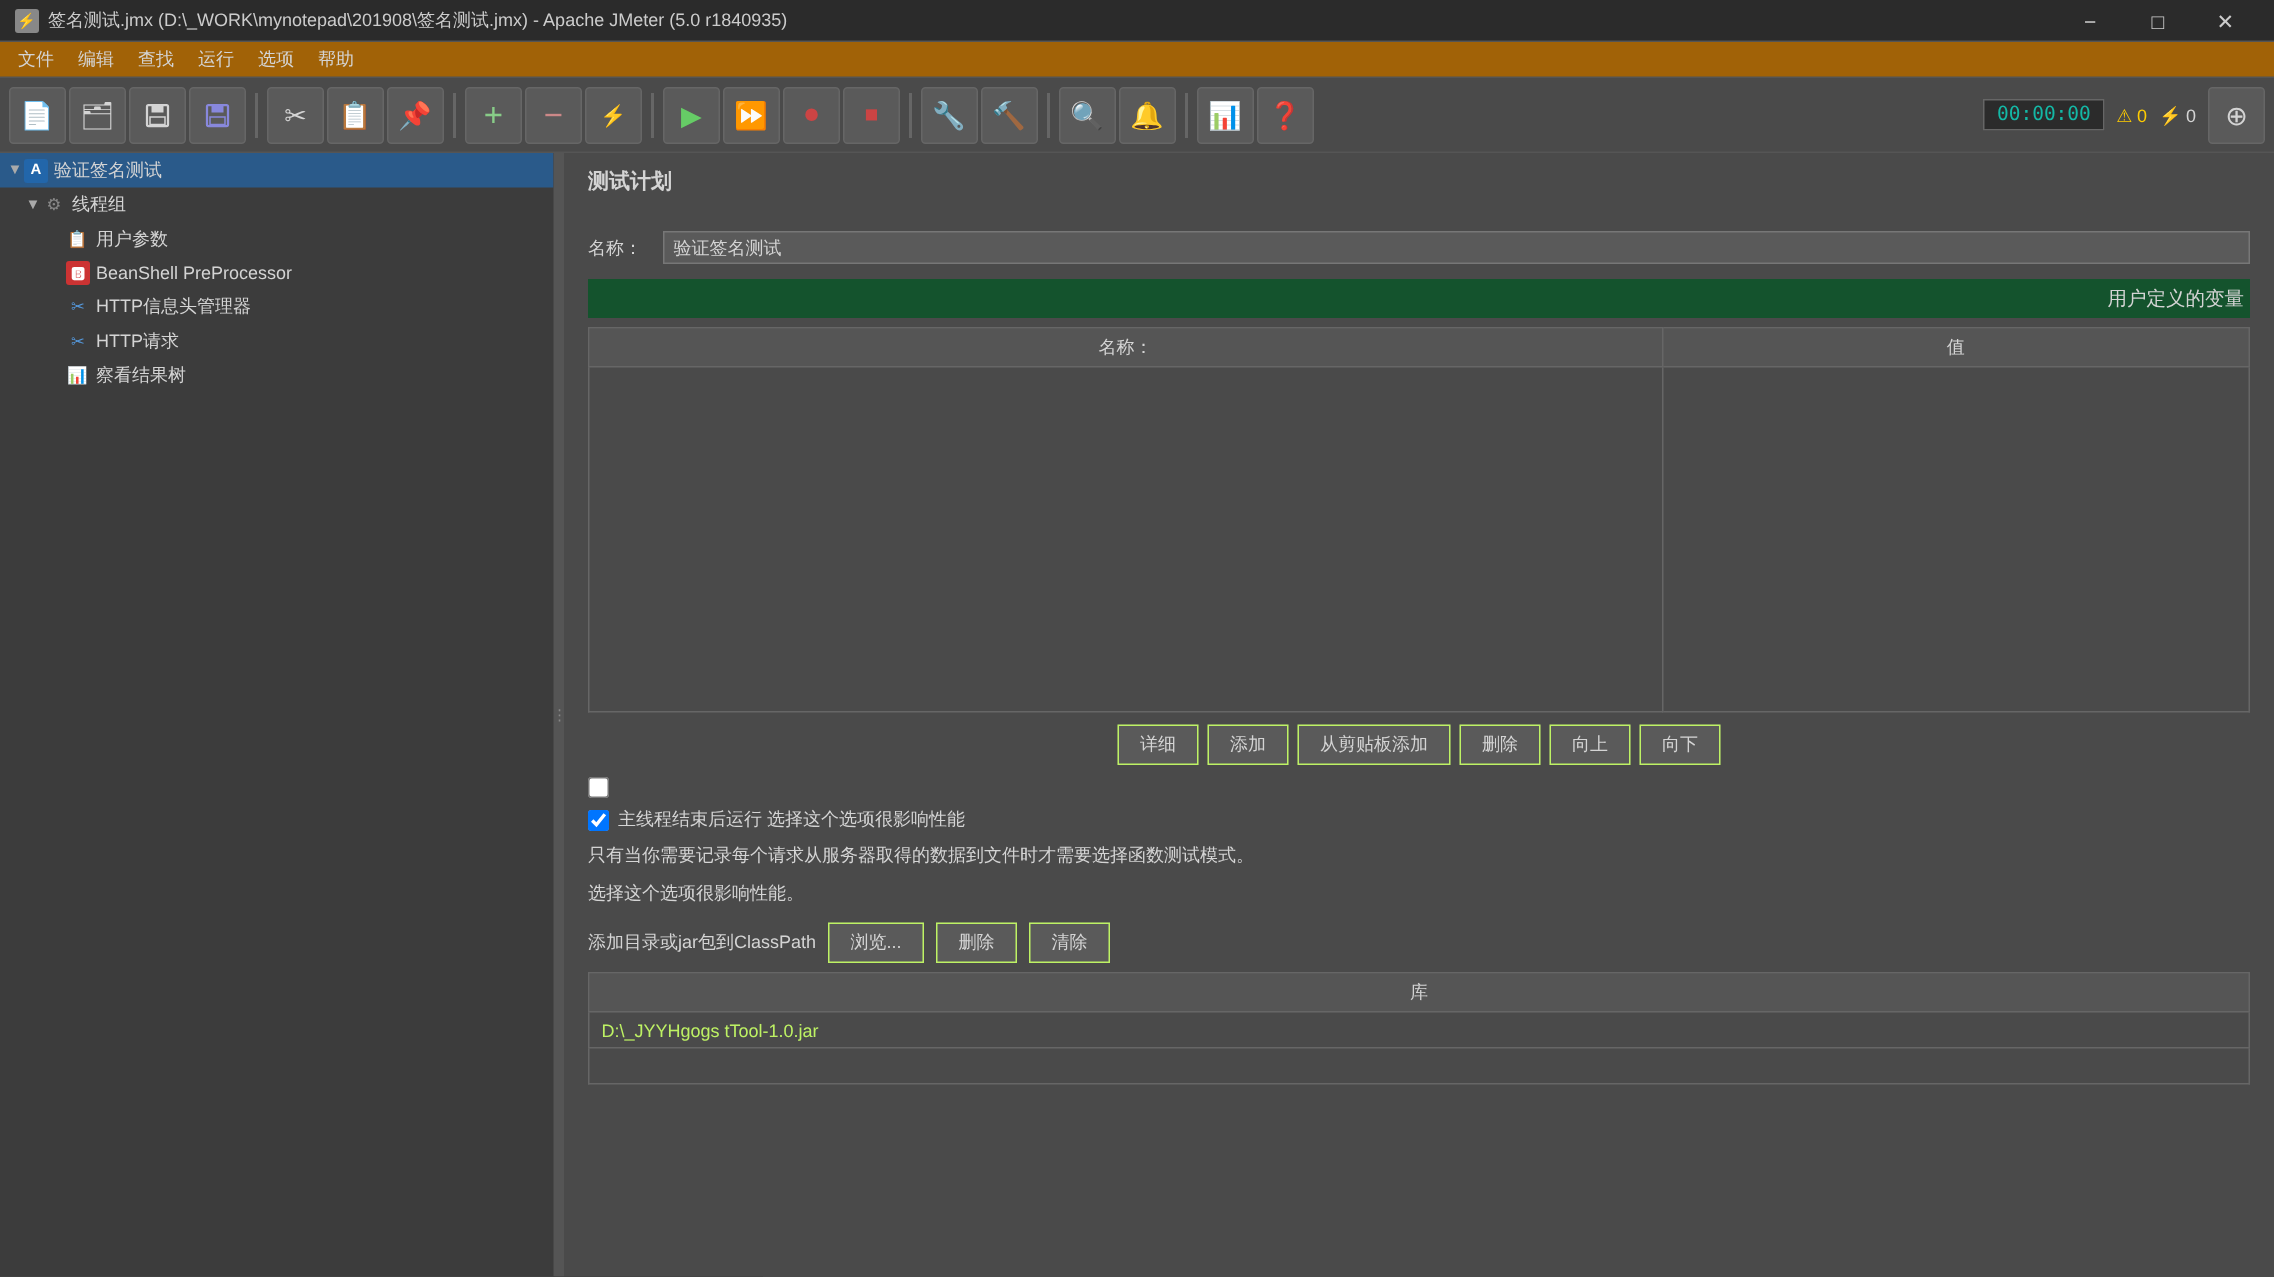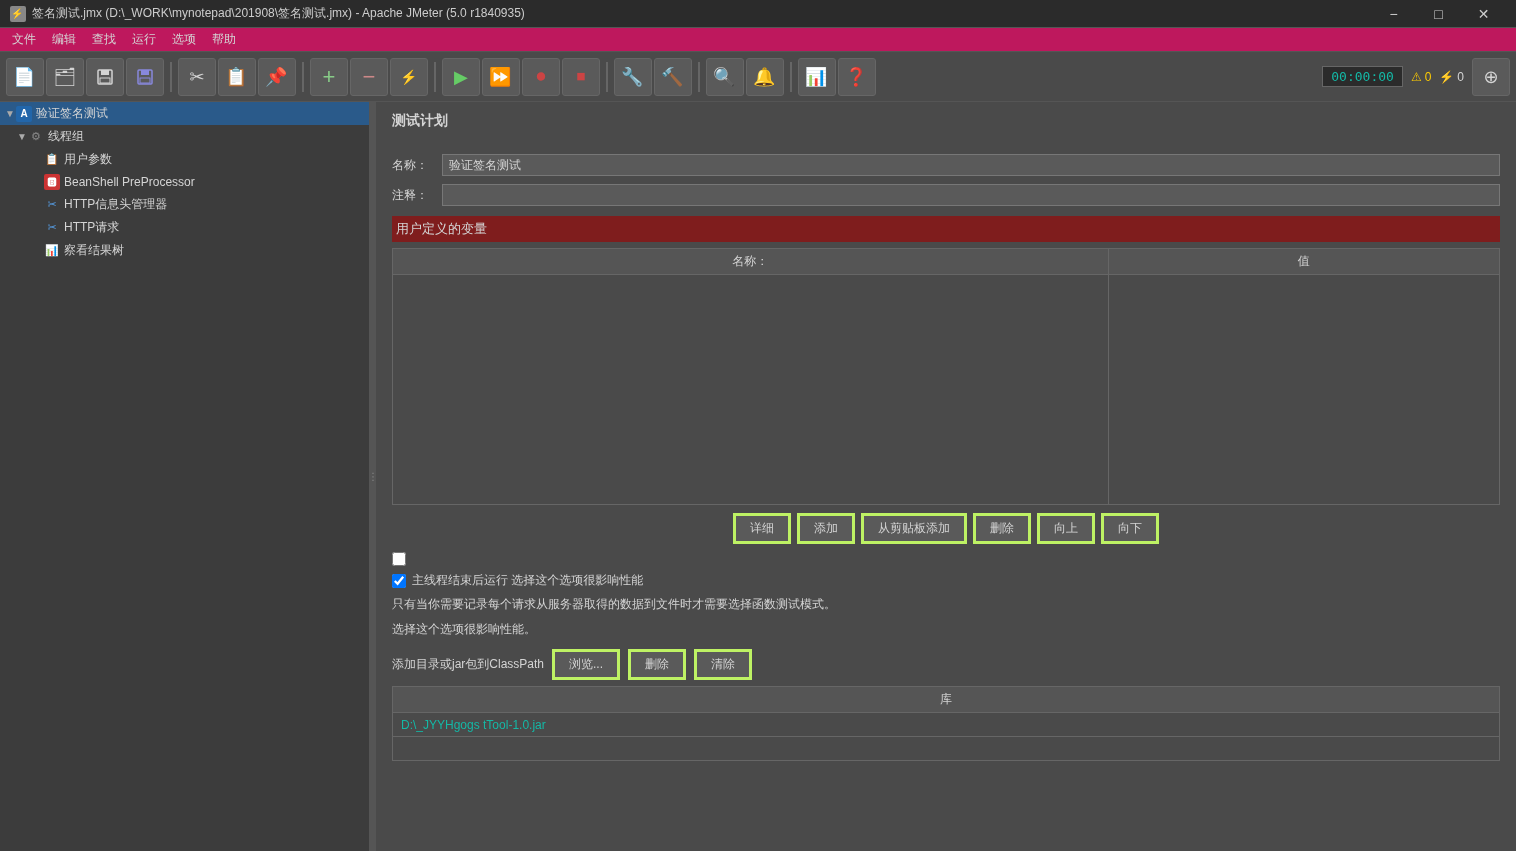--- a/index.html
+++ b/index.html
@@ -49,21 +49,21 @@
       display: flex;
       align-items: center;
       justify-content: center;
       cursor: pointer;
       font-size: 14px;
       color: #ccc;
     }
 
     
     #menu-bar {
-      background: #be185d;
+      background: #a16207;
       height: 24px;
       display: flex;
       align-items: center;
       padding: 0 4px;
       border-bottom: 1px solid #555;
     }
     .menu-item {
       padding: 2px 8px;
       cursor: pointer;
       font-size: 12px;
@@ -216,26 +216,26 @@
       background: #5a5a5a;
       border: 1px solid #777;
       color: #d4d4d4;
       padding: 3px 6px;
       font-size: 12px;
       font-family: inherit;
     }
 
     
     .section-title {
-      text-align: left;
+      text-align: right;
       font-size: 13px;
       color: #d4d4d4;
       margin: 10px 0 6px;
       padding: 4px;
-      background: #7f1d1d;
+      background: #14532d;
     }
     .vars-table {
       width: 100%;
       border-collapse: collapse;
       border: 1px solid #666;
       margin-bottom: 8px;
     }
     .vars-table th {
       background: #555;
       border: 1px solid #666;
@@ -259,21 +259,21 @@
     
     .action-buttons {
       display: flex;
       justify-content: center;
       gap: 6px;
       margin: 8px 0;
     }
     .action-btn {
       padding: 4px 14px;
       background: #5a5a5a;
-      border: 3px solid #bef264;
+      border: 1px solid #bef264;
       color: #d4d4d4;
       cursor: pointer;
       font-size: 12px;
       font-family: inherit;
     }
 
     
     .checkbox-row {
       display: flex;
       align-items: center;
@@ -323,21 +323,21 @@
       font-size: 12px;
       color: #d4d4d4;
       font-weight: normal;
       text-align: center;
     }
     .lib-table td {
       background: #4a4a4a;
       border: 1px solid #666;
       padding: 3px 8px;
       font-size: 12px;
-      color: #14b8a6;
+      color: #bef264;
     }
     .lib-table-body-row {
       height: 24px;
     }
   </style>
 </head>
 <body>
 
 <div id="title-bar">
   <span class="title-icon">⚡</span>
@@ -462,24 +462,20 @@
   <div class="resize-handle">⋮</div>
 
   <div id="right-panel">
     <div class="panel-title">测试计划</div>
 
     <div class="form-row">
       <span class="form-label">名称：</span>
       <input class="form-input" type="text" value="验证签名测试" style="">
     </div>
 
-    <div class="form-row">
-      <span class="form-label">注释：</span>
-      <input class="form-input" type="text" value="" style="">
-    </div>
 
     <div class="section-title">用户定义的变量</div>
 
     <table class="vars-table">
       <thead>
         <tr>
           <th>名称：</th>
           <th>值</th>
         </tr>
       </thead>

